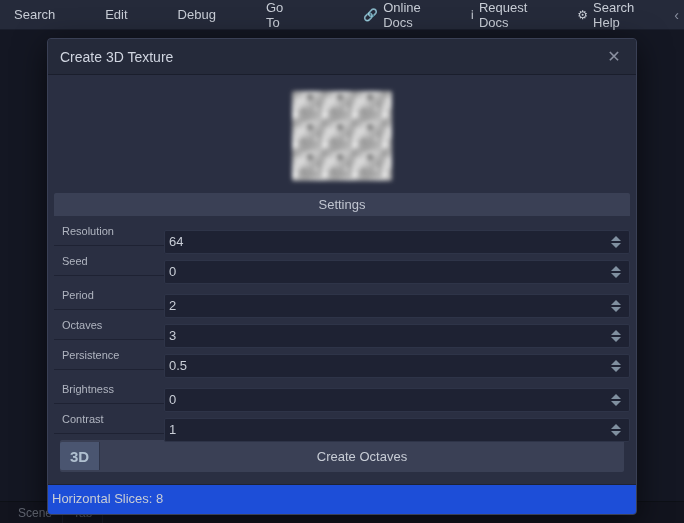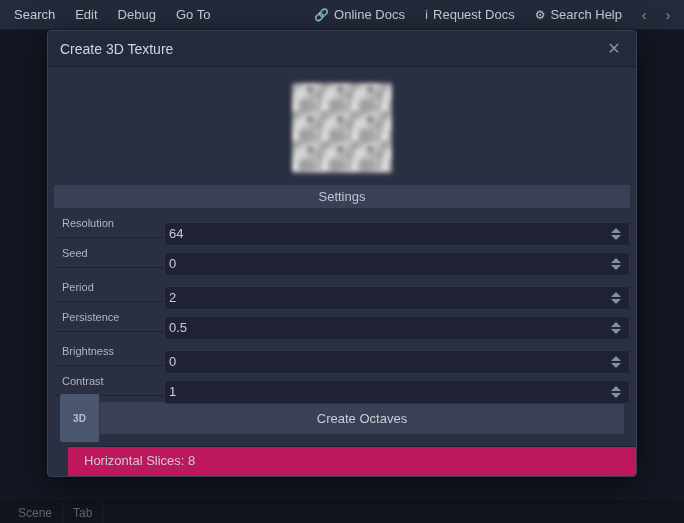--- a/index.html
+++ b/index.html
@@ -17,20 +17,21 @@
     
     .menu-bar {
       display: flex;
       align-items: center;
       height: 30px;
       background: #252a3a;
       border-bottom: 1px solid #1a1e2c;
       padding: 0 4px;
       position: relative;
       z-index: 10;
+      gap: 30px;
     }
     .menu-item {
       padding: 0 10px;
       height: 100%;
       display: flex;
       align-items: center;
       cursor: pointer;
       color: #c8cdd6;
       font-size: 13px;
     }
@@ -59,21 +60,21 @@
 
     
     .modal-overlay {
       position: absolute;
       top: 0;
       left: 0;
       right: 0;
       bottom: 0;
       background: rgba(0,0,0,0.3);
       display: flex;
-      align-items: flex-start;
+      align-items: center;
       justify-content: center;
       z-index: 100;
     }
 
     
     .dialog {
       background: #2a2f42;
       border: 1px solid #3a4055;
       border-radius: 4px;
       width: 590px;
@@ -225,48 +226,47 @@
       align-items: center;
       margin: 6px 6px 6px;
       background: #3a4055;
       border-radius: 2px;
       height: 32px;
       cursor: pointer;
     }
 
     .btn-icon-3d {
       width: 40px;
-      height: 48px;
+      height: 28px;
       display: flex;
       align-items: center;
       justify-content: center;
       background: #4a5570;
       border-radius: 2px 0 0 2px;
-      font-size: 10px;
+      font-size: 15px;
       color: #b0c0d0;
       font-weight: bold;
       border-right: 1px solid #2e3448;
     }
 
     .create-btn-label {
       flex: 1;
       text-align: center;
       color: #c8cdd6;
       font-size: 13px;
     }
 
     
     .dialog-footer {
       display: flex;
       justify-content: space-between;
       align-items: center;
-      padding: 6px 16px 8px;
-      background: #be185d;
+      padding: 6px 4px 8px;
+      background: #1d4ed8;
       border-top: 1px solid #1e2233;
-      margin-left: 20px;
     }
     .footer-text {
       color: #c8cdd6;
       font-size: 13px;
     }
 
     
     .bottom-bar {
       position: absolute;
       bottom: 0;
@@ -379,20 +379,32 @@
           </div>
           <div class="field-input-wrap">
             <input class="field-input" type="text" value="2" style="">
             <div class="spin-btn">
               <span class="spin-up"></span>
               <span class="spin-down"></span>
             </div>
           </div>
         </div>
 
+        <div class="field-row">
+          <div class="field-label">
+            <span>Octaves</span>
+          </div>
+          <div class="field-input-wrap">
+            <input class="field-input" type="text" value="3" style="">
+            <div class="spin-btn">
+              <span class="spin-up"></span>
+              <span class="spin-down"></span>
+            </div>
+          </div>
+        </div>
 
         <div class="field-row">
           <div class="field-label">
             <span>Persistence</span>
           </div>
           <div class="field-input-wrap">
             <input class="field-input" type="text" value="0.5" style="">
             <div class="spin-btn">
               <span class="spin-up"></span>
               <span class="spin-down"></span>

